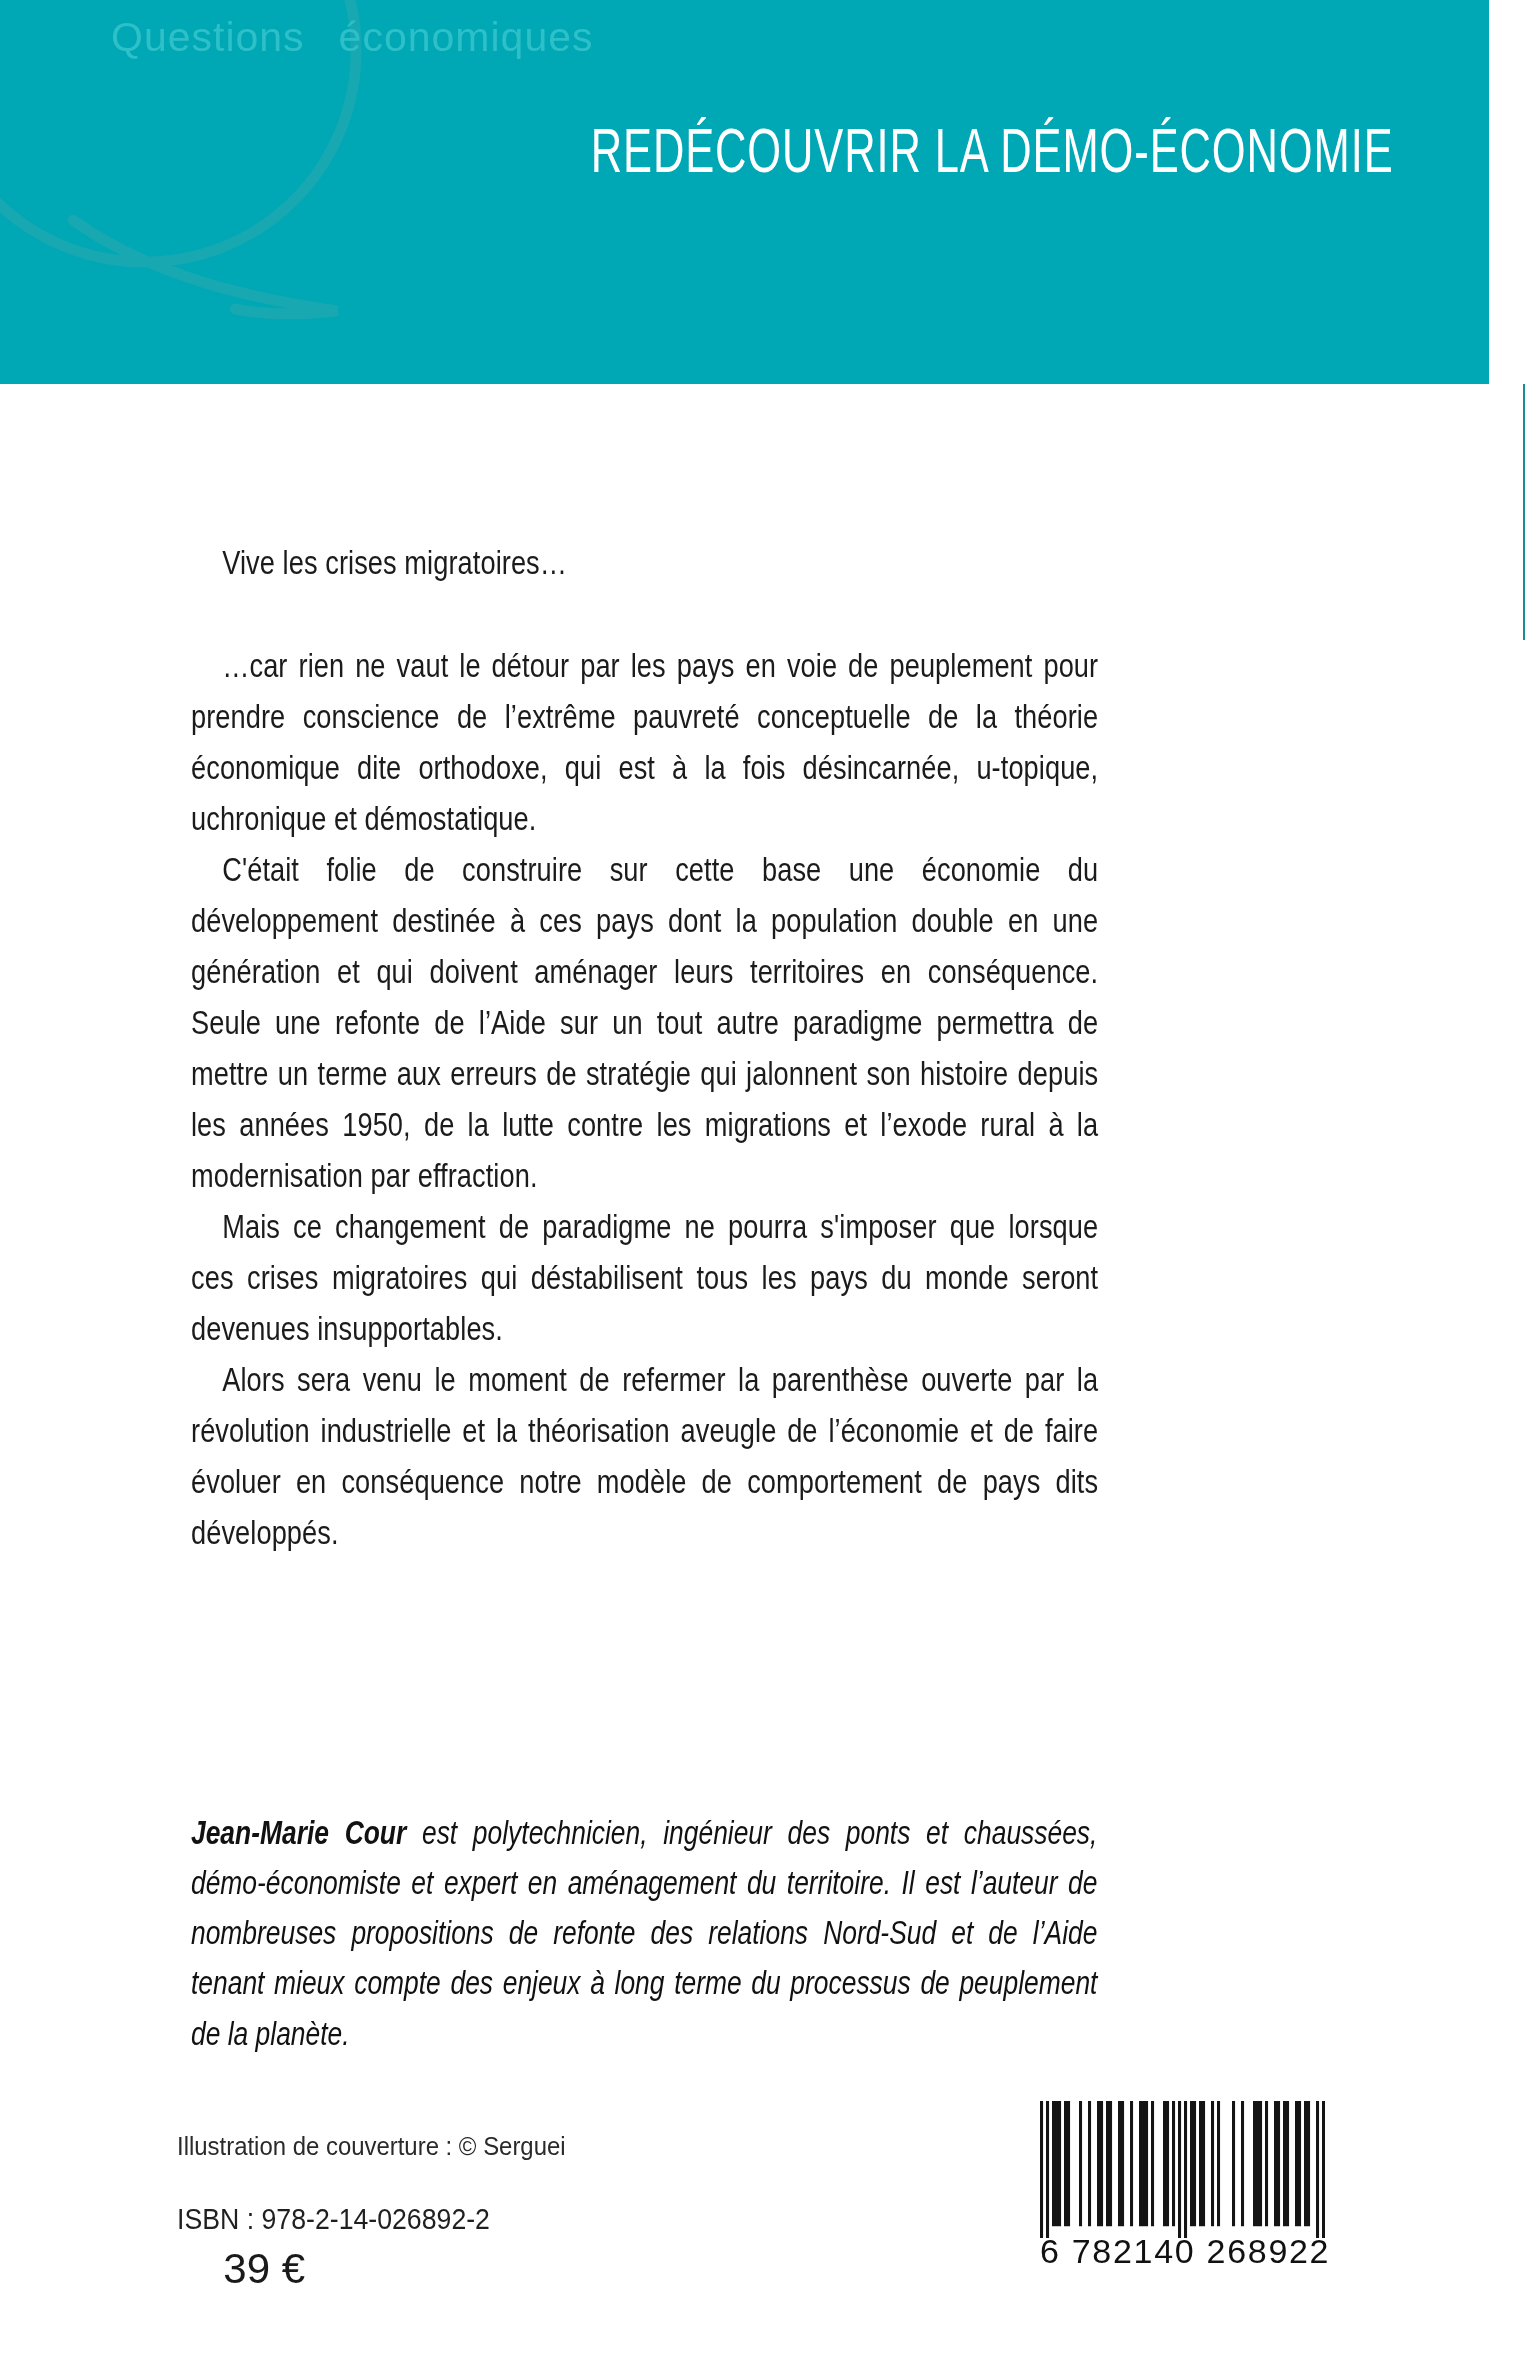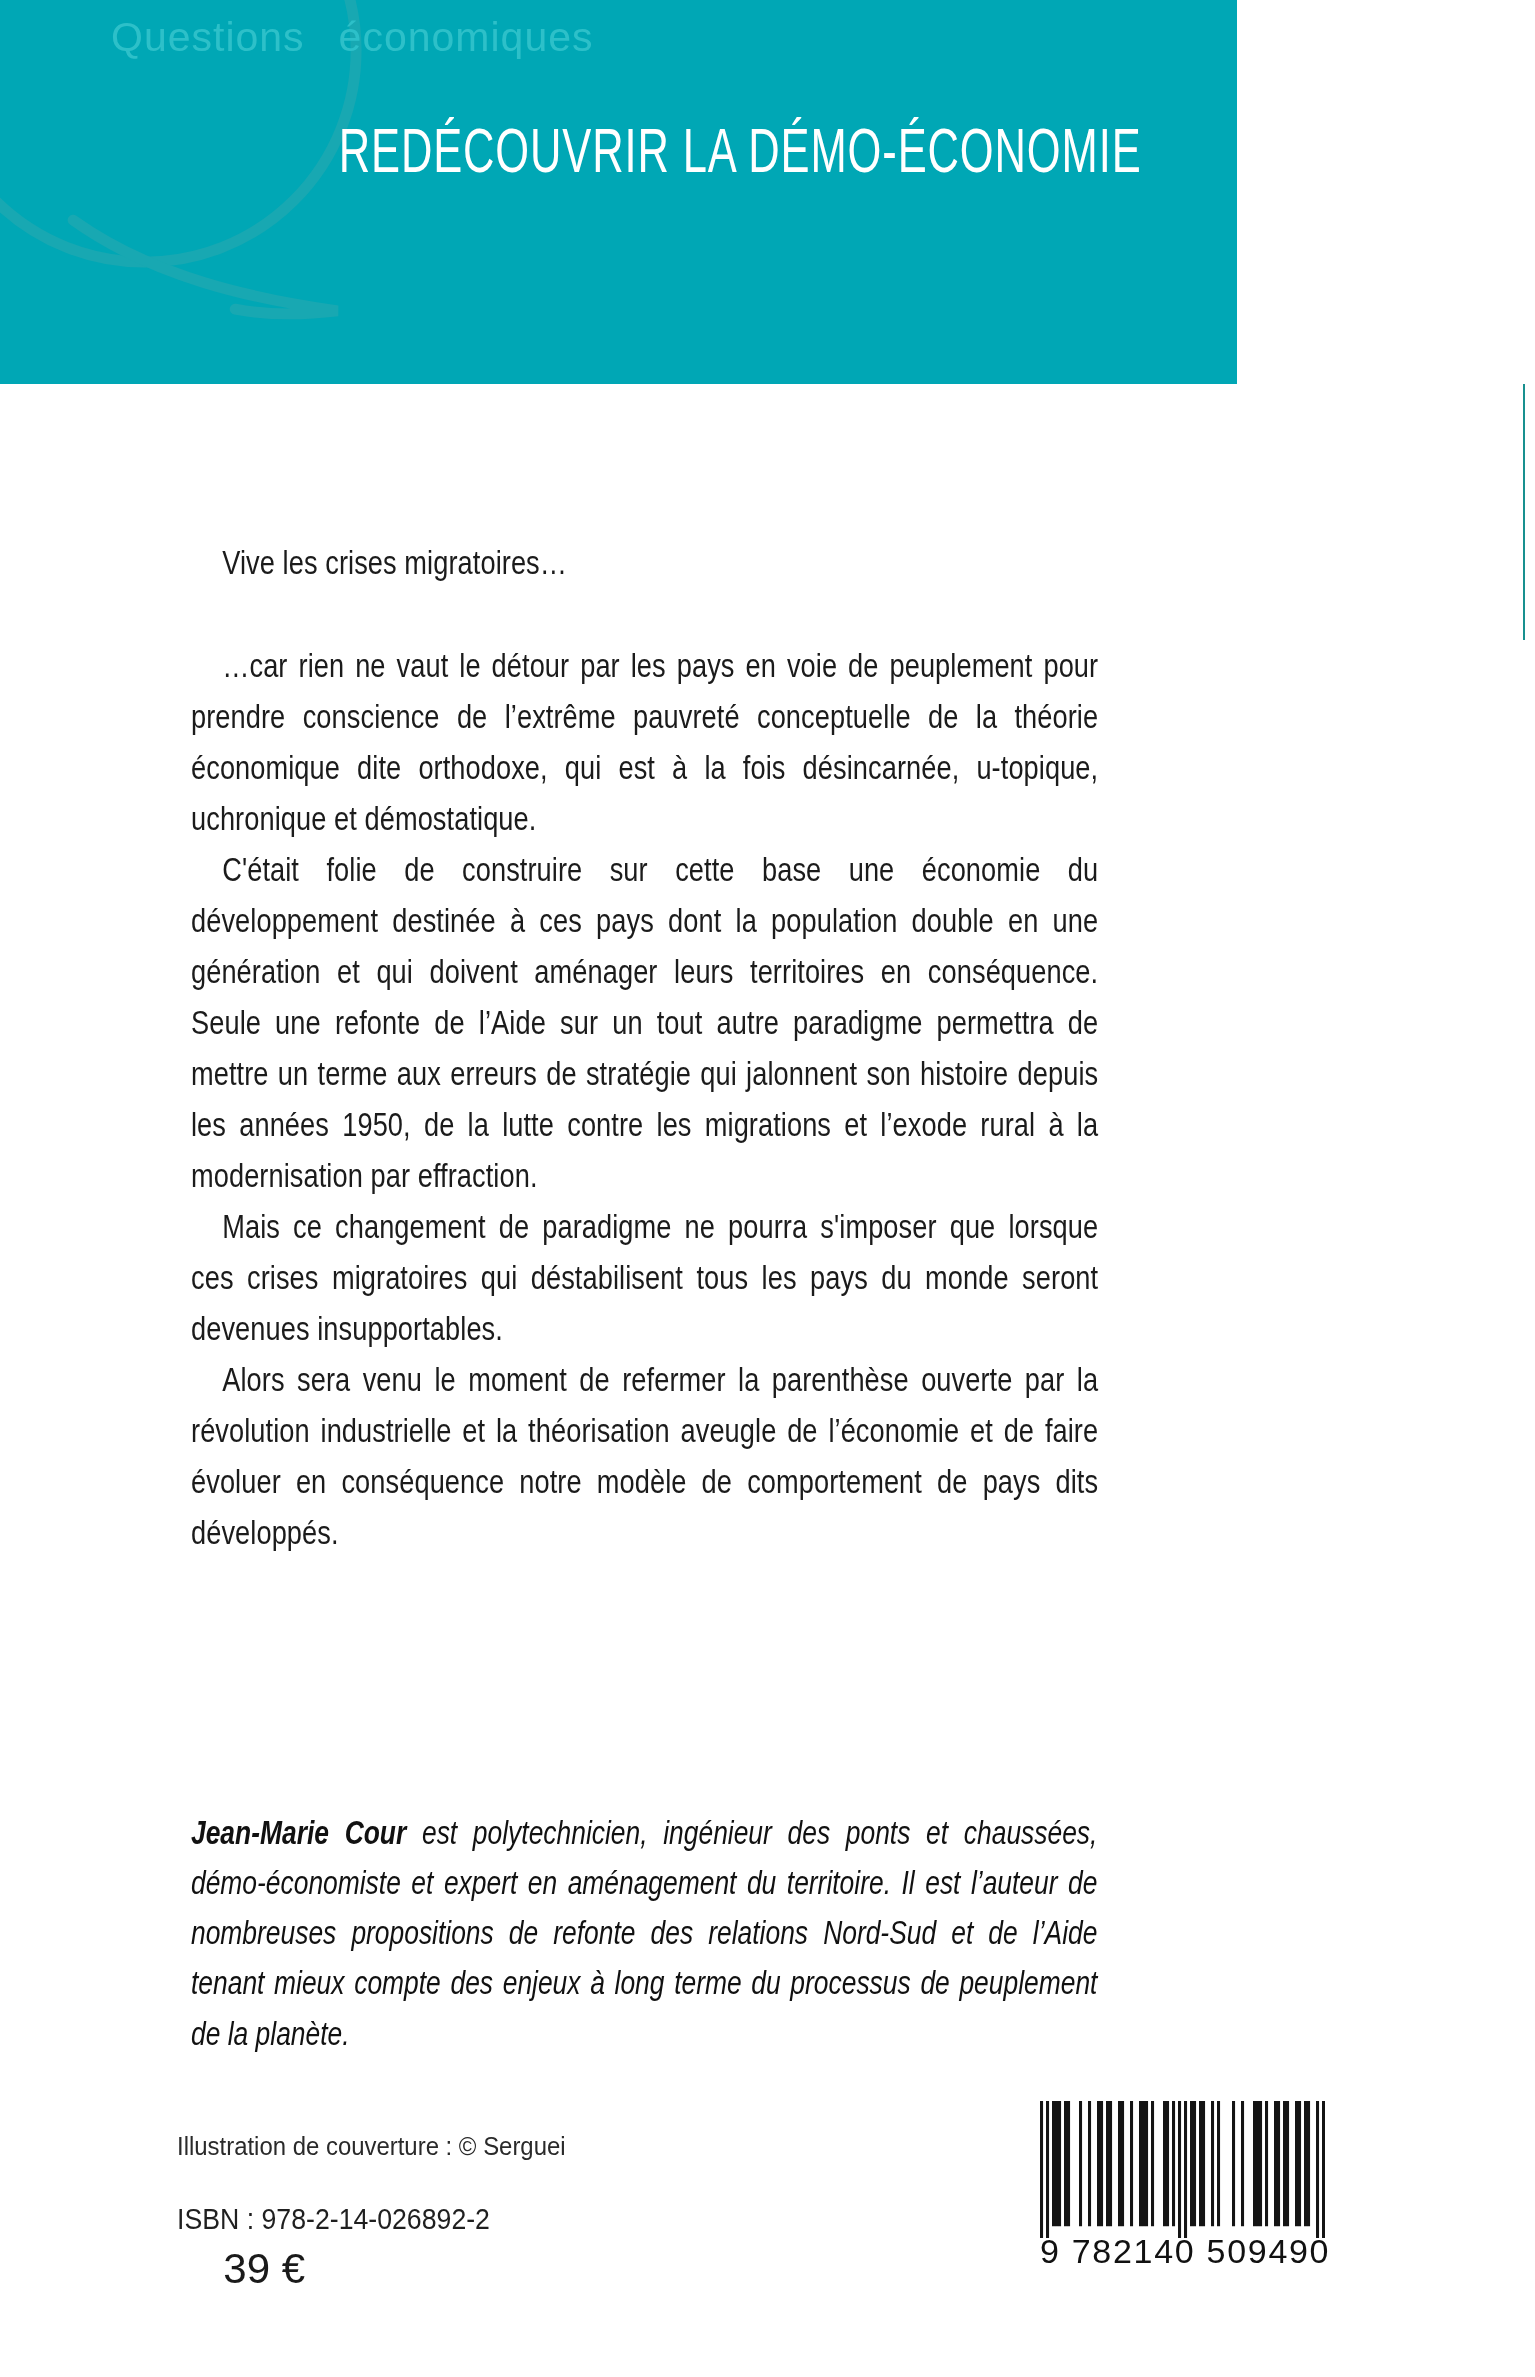--- a/index.html
+++ b/index.html
@@ -13,21 +13,21 @@
     position: relative;
     overflow: hidden;
     font-family: "Liberation Sans", "DejaVu Sans", sans-serif;
     -webkit-font-smoothing: antialiased;
   }
 
   
   #header-band {
     position: absolute;
     left: 0; top: 0;
-    width: 1237px;
+    width: 1489px;
     height: 384px;
     background: #00a7b5;
     overflow: hidden;
   }
   #q-logo {
     position: absolute;
     left: -99px;
     top: -193px;
     width: 529px;
     height: 529px;
@@ -257,15 +257,15 @@
       <rect x="282.737" y="0" width="3.651" height="149" fill="#141414"></rect>
       <rect x="289.895" y="0" width="3.651" height="149" fill="#141414"></rect>
       <rect x="293.474" y="0" width="3.651" height="149" fill="#141414"></rect>
       <rect x="304.211" y="0" width="3.651" height="149" fill="#141414"></rect>
       <rect x="307.789" y="0" width="3.651" height="149" fill="#141414"></rect>
       <rect x="314.947" y="0" width="3.651" height="149" fill="#141414"></rect>
       <rect x="318.526" y="0" width="3.651" height="149" fill="#141414"></rect>
       <rect x="329.263" y="0" width="3.651" height="163" fill="#141414"></rect>
       <rect x="336.421" y="0" width="3.651" height="163" fill="#141414"></rect>
     </svg>
-  <div id="barcode-digits">9 782140 509490</div>
+  <div id="barcode-digits">6 782140 268922</div>
 </div>
 
 
 </body></html>

